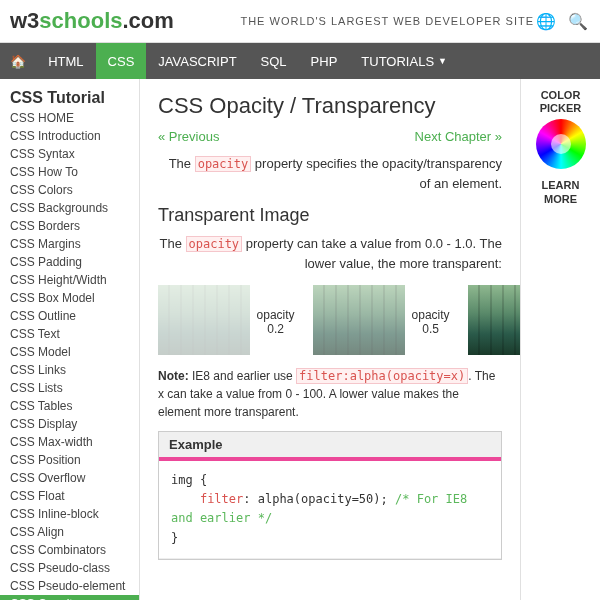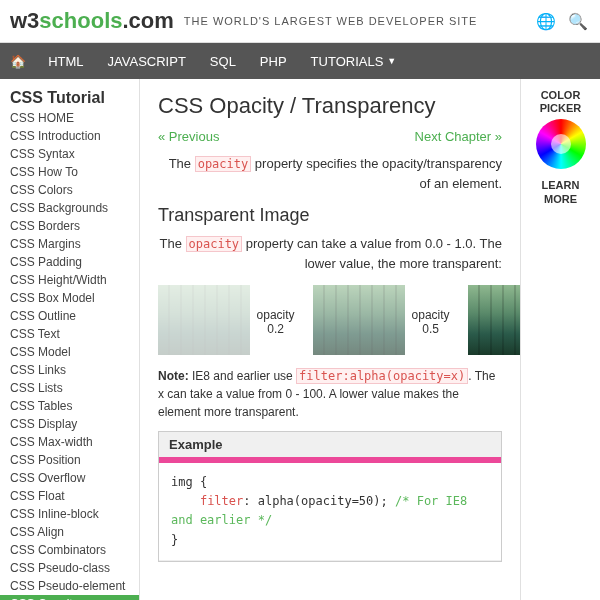--- a/index.html
+++ b/index.html
@@ -16,21 +16,21 @@
     .logo {
       background: #fff;
       padding: 8px 10px;
       font-size: 22px;
       font-weight: bold;
       color: #333;
     }
     .logo span { color: #4caf50; }
     .site-tagline {
       flex: 1;
-      text-align: left;
+      text-align: right;
       font-size: 11px;
       color: #555;
       letter-spacing: 1px;
       text-transform: uppercase;
     }
     .top-icons {
       display: flex;
       align-items: center;
       gap: 8px;
       padding-right: 10px;
@@ -203,21 +203,21 @@
     .example-box {
       border: 1px solid #ccc;
       background: #f9f9f9;
       margin-bottom: 10px;
     }
     .example-header {
       background: #f0f0f0;
       padding: 5px 10px;
       font-size: 13px;
       font-weight: bold;
-      border-bottom: 6px solid #ec4899;
+      border-bottom: 4px solid #ec4899;
     }
     .code-block {
       background: #fff;
       padding: 10px 12px;
       font-family: monospace;
       font-size: 12px;
       color: #333;
       line-height: 1.6;
       border-bottom: 1px solid #eee;
     }
@@ -281,20 +281,21 @@
   <div class="site-tagline">THE WORLD'S LARGEST WEB DEVELOPER SITE</div>
   <div class="top-icons">
     <div class="top-icon">🌐</div>
     <div class="top-icon">🔍</div>
   </div>
 </div>
 
 <div class="nav-bar">
   <div class="nav-item home-icon">🏠</div>
   <div class="nav-item">HTML</div>
+  <div class="nav-item active">CSS</div>
   <div class="nav-item">JAVASCRIPT</div>
   <div class="nav-item">SQL</div>
   <div class="nav-item">PHP</div>
   <div class="nav-item tutorials">TUTORIALS</div>
 </div>
 
 <div class="layout">
 
   <div class="sidebar">
     <div class="sidebar-section-title">CSS Tutorial</div>

